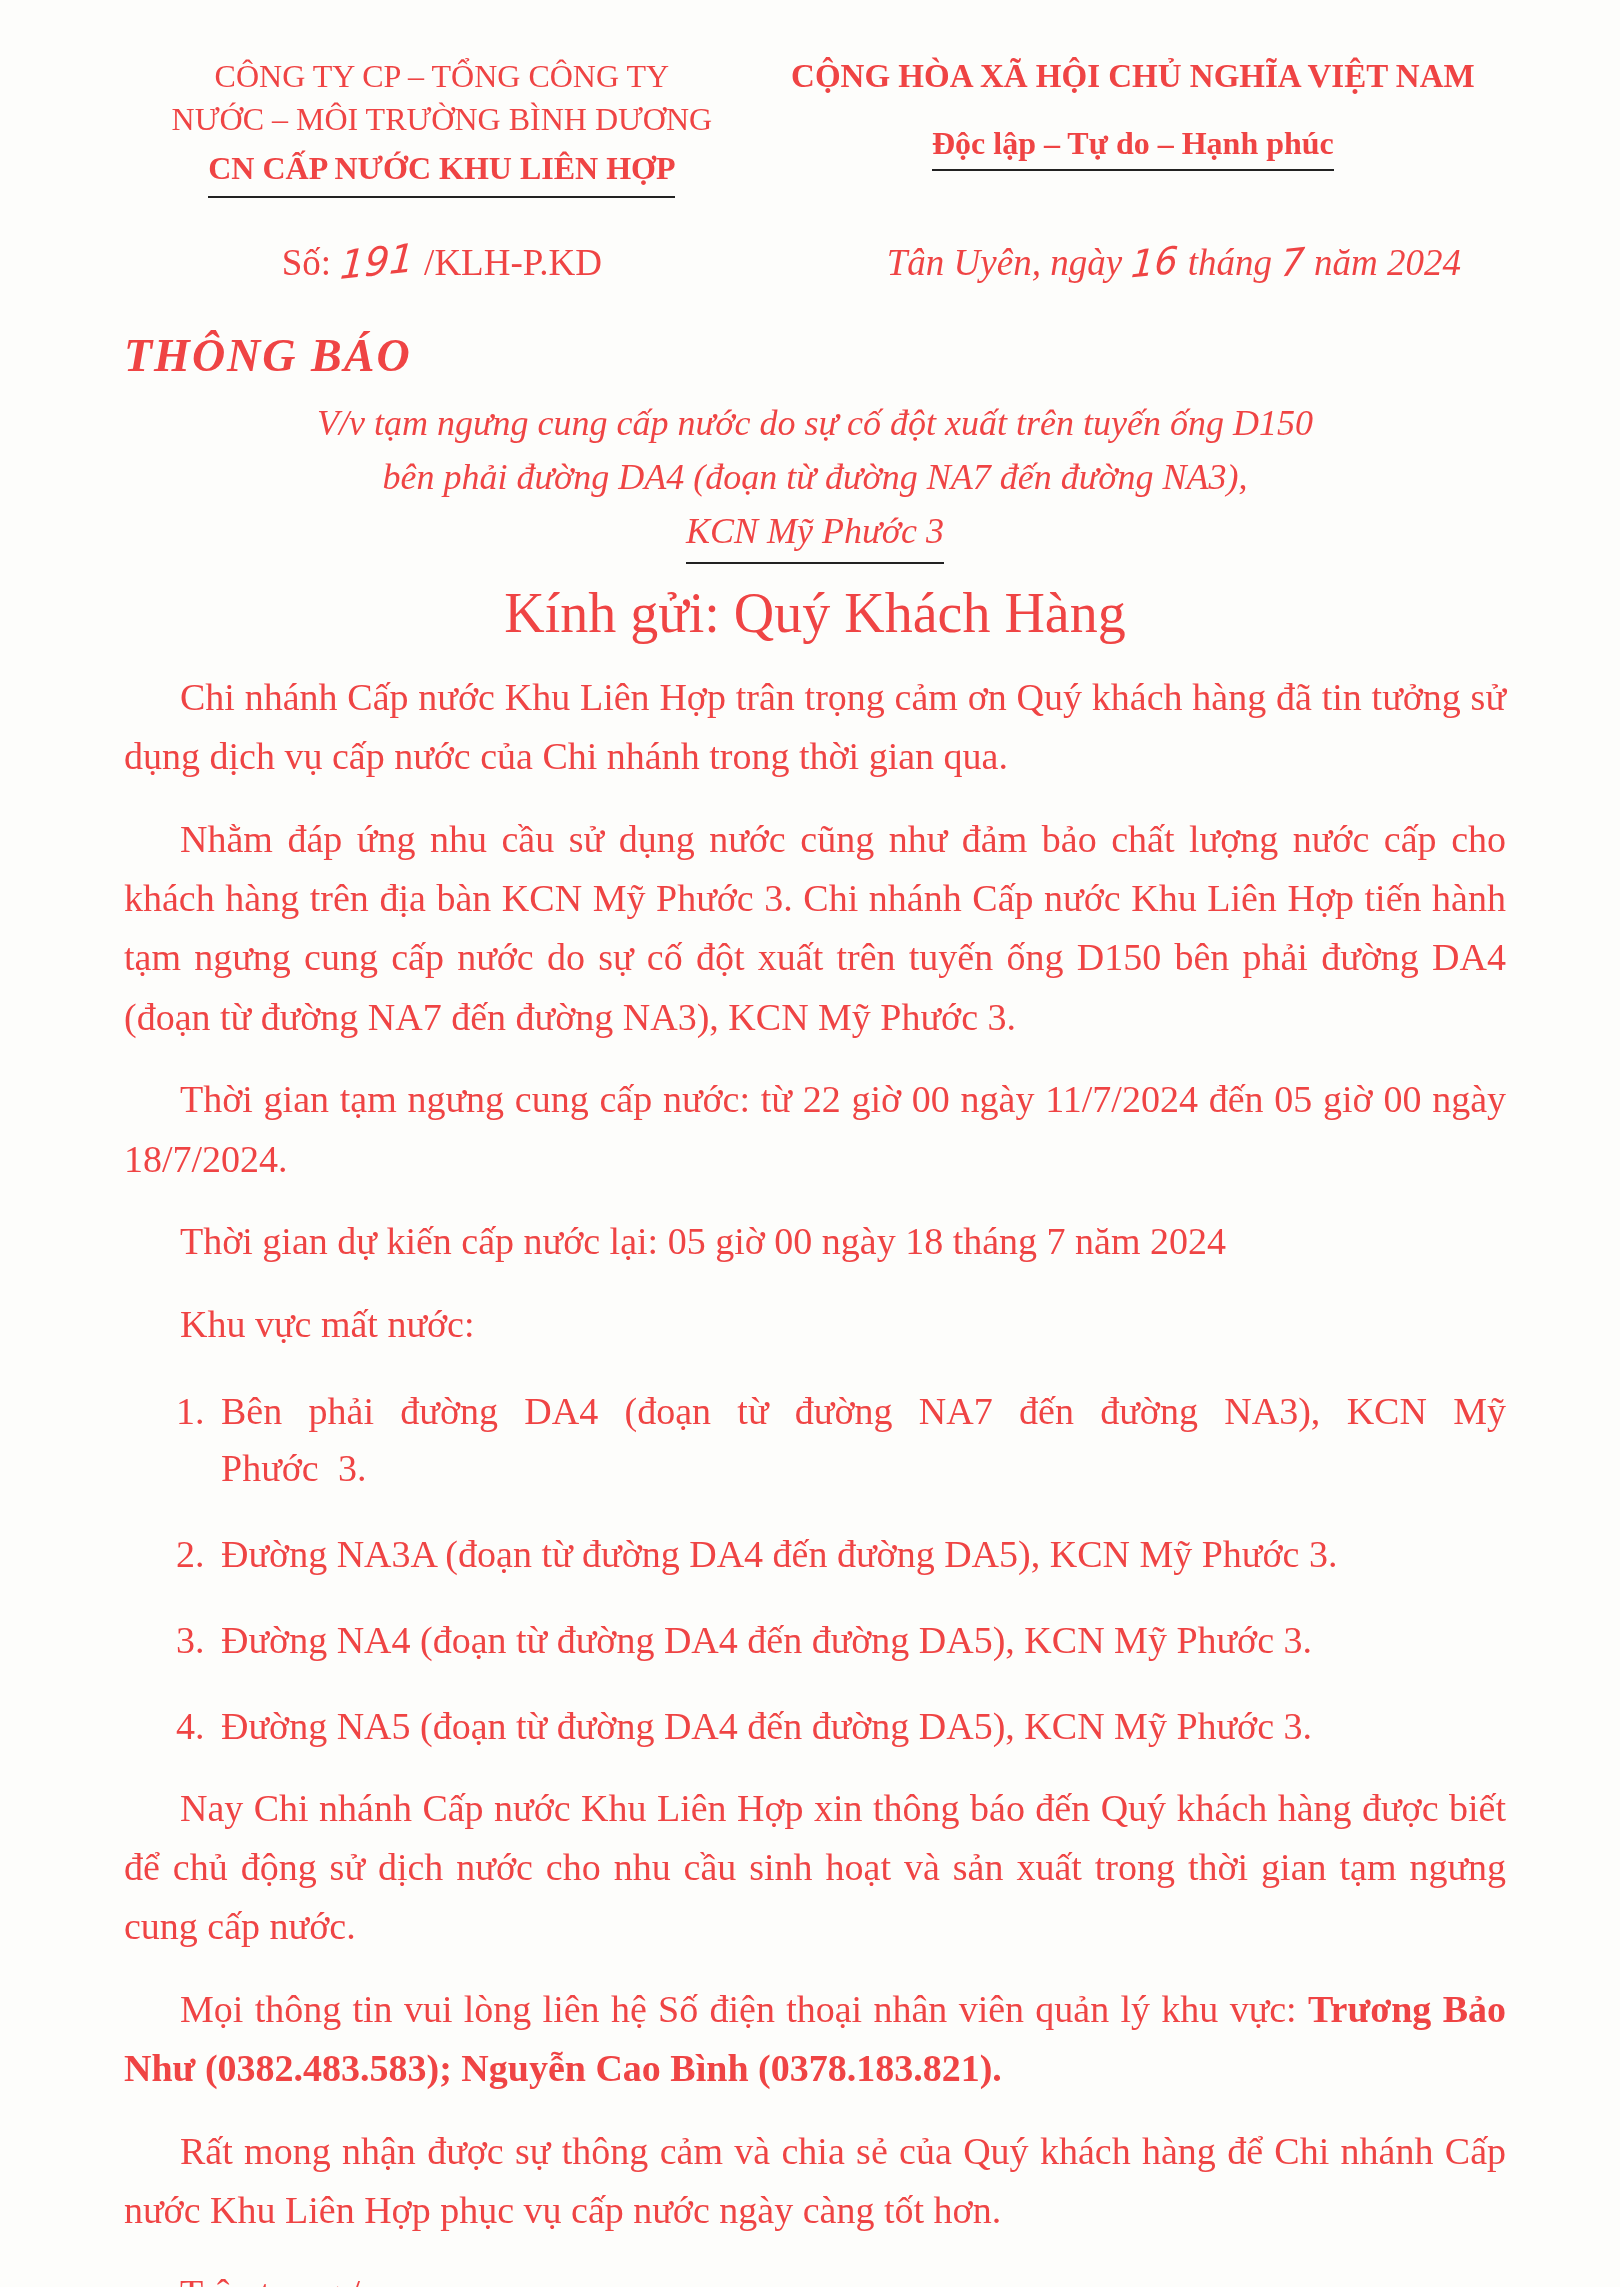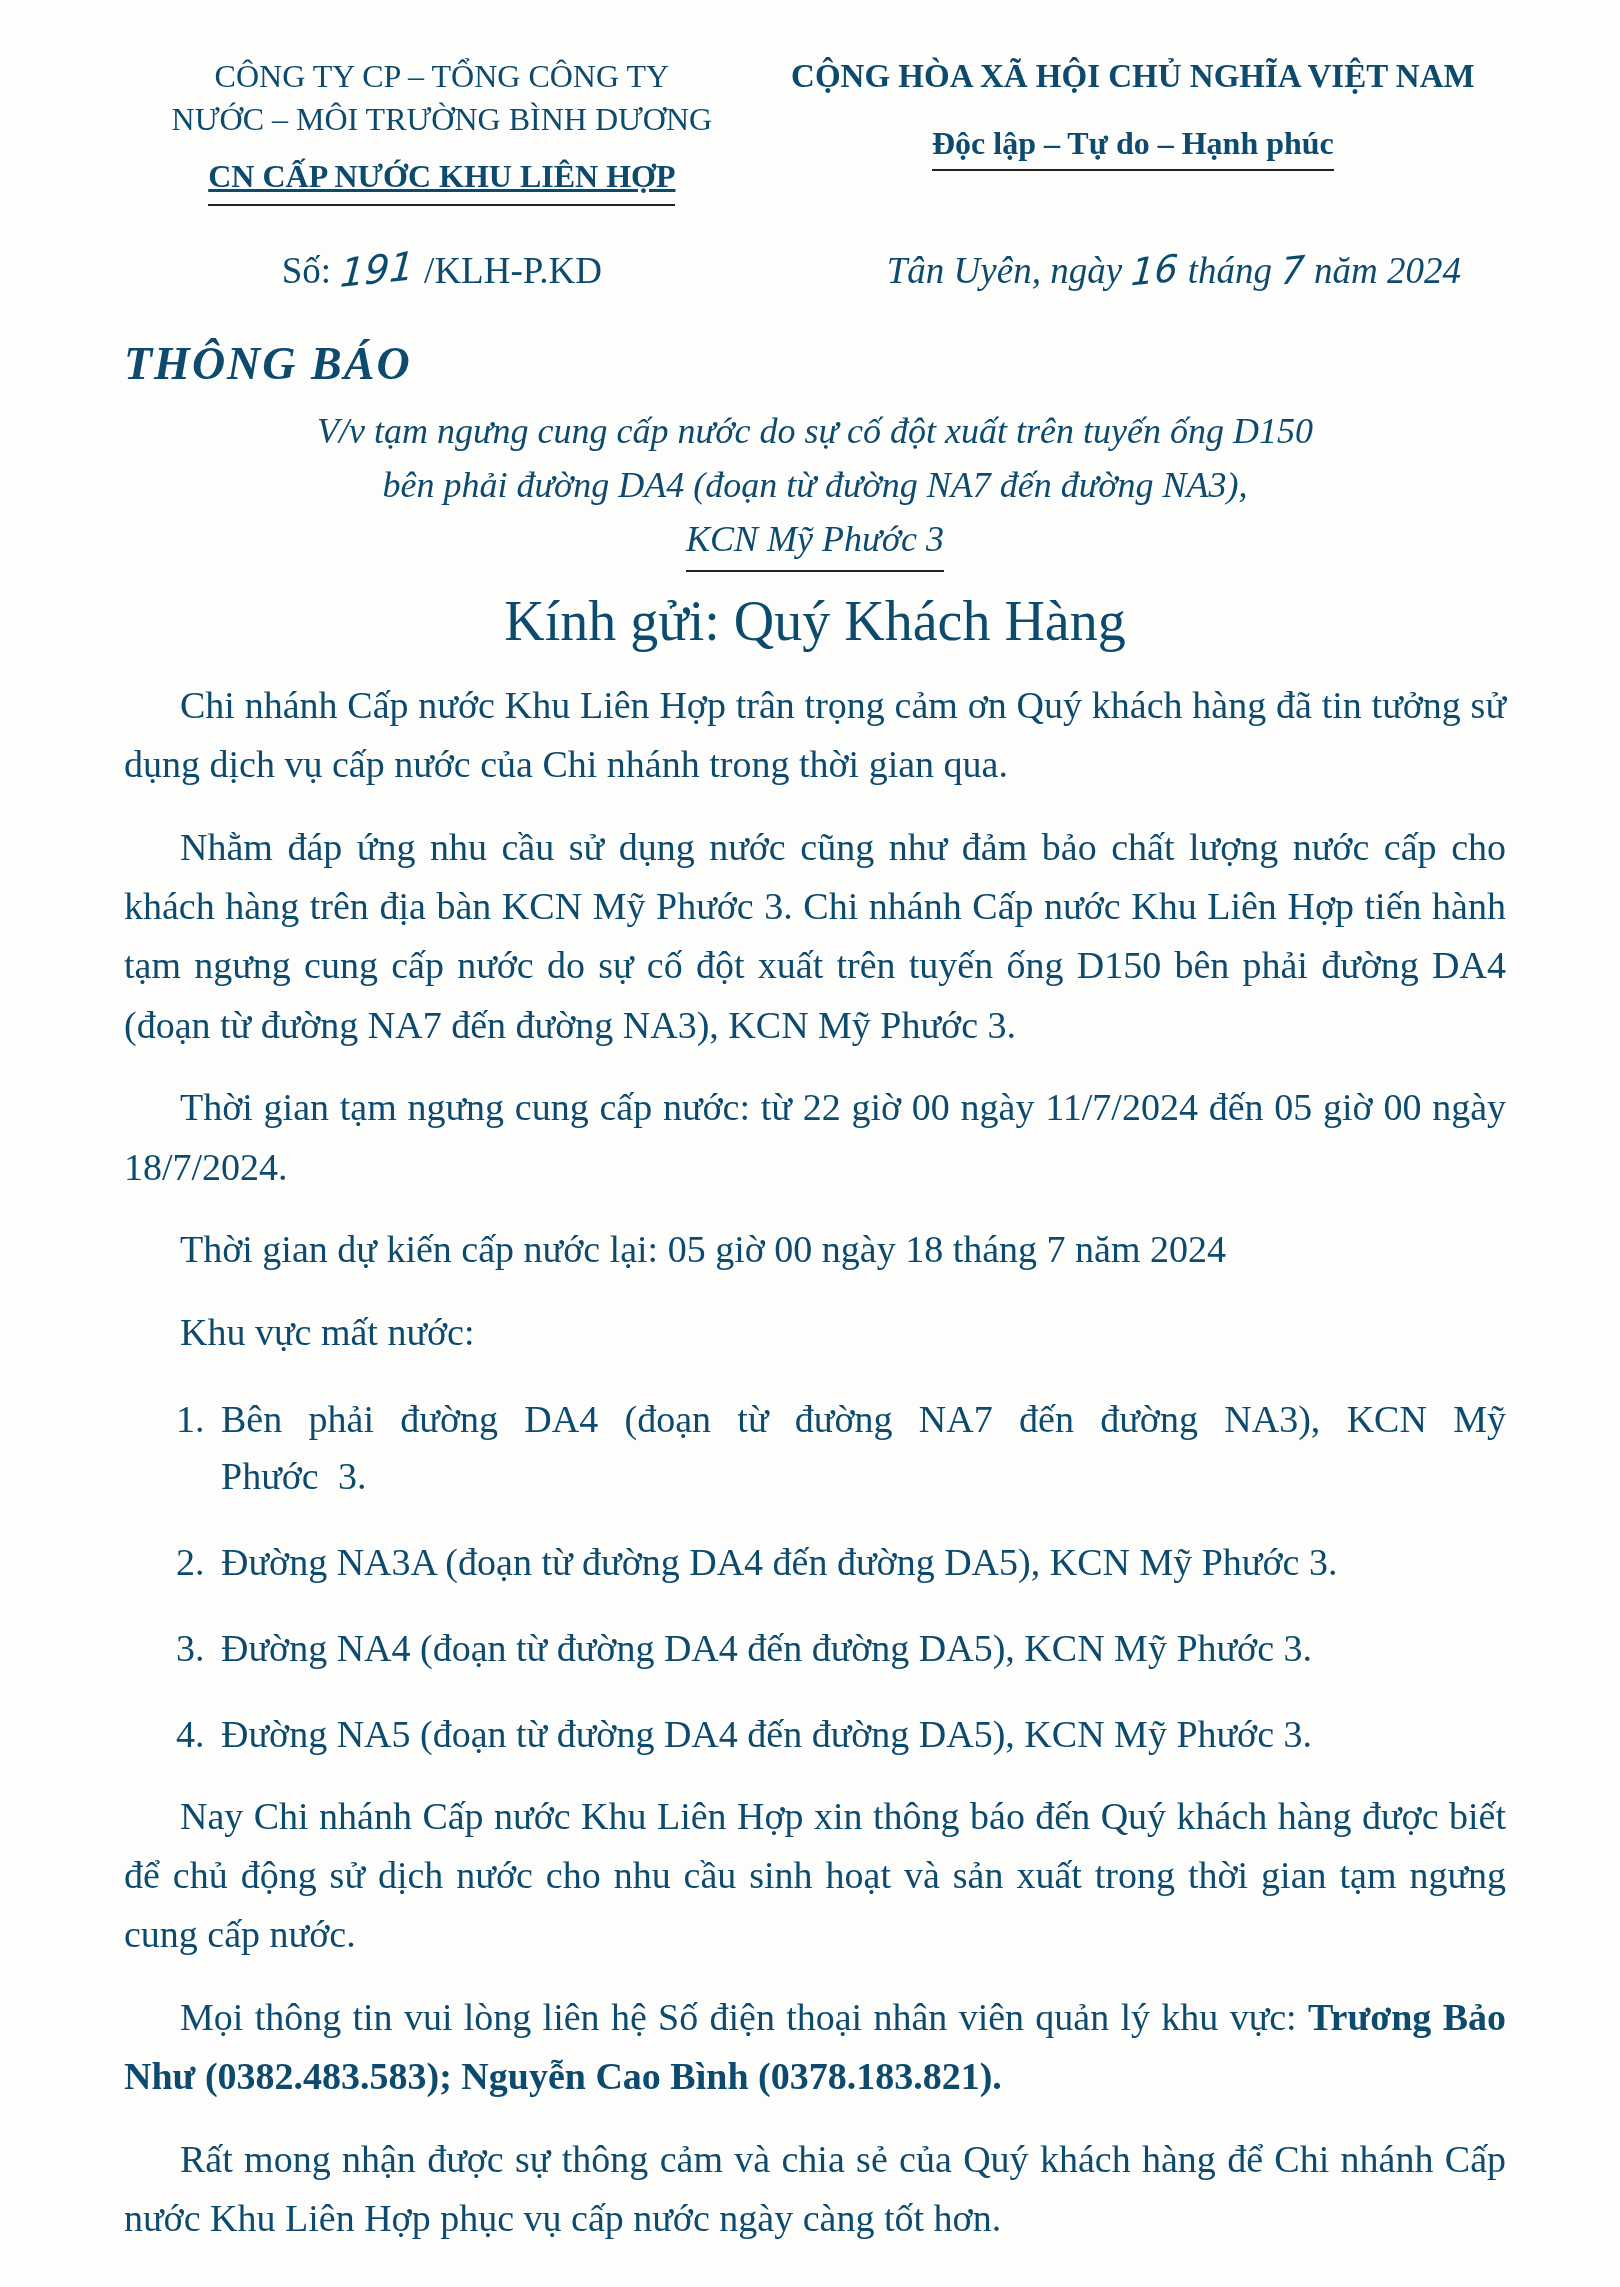--- a/index.html
+++ b/index.html
@@ -1,24 +1,24 @@
 <!DOCTYPE html>
 <html><head>
 <meta charset="utf-8">
 <style>
   html,body{margin:0;padding:0;background:#d9d9d9;}
   .page{
     width:1621px;height:2288px;background:#fdfdfb;position:relative;
     box-sizing:border-box;padding:55px 115px 0 124px;
-    font-family:"Liberation Serif",serif;color:#0c4a6e;overflow:hidden;
+    font-family:"Liberation Serif",serif;color:#ef4444;overflow:hidden;
   }
   
   .hdr{display:flex;}
   .hdr-left{width:46%;text-align:center;font-size:32px;line-height:1.34;}
-  .hdr-left .l3{font-weight:bold;display:inline-block;border-bottom:2.9px solid #222;padding-bottom:5.9px;margin-top:14px;text-decoration:underline;}
+  .hdr-left .l3{font-weight:bold;display:inline-block;border-bottom:2.9px solid #222;padding-bottom:5.9px;margin-top:6px;}
   .hdr-right{width:54%;text-align:center;line-height:1.3;font-family:Liberation Serif, serif;}
   .hr1{font-weight:bold;font-size:33px;}
   .hr2{font-weight:bold;font-size:32px;display:inline-block;border-bottom:2.9px solid #222;padding-bottom:4.9px;margin-top:25px;}
   .meta{display:flex;margin-top:43px;align-items:baseline;}
   .doc-no{width:46%;text-align:center;font-size:37px;}
   .date{width:54%;text-align:center;font-style:italic;font-size:37px;transform:translateX(41px);}
   .hw{font-family:"DejaVu Sans",sans-serif;font-style:italic;display:inline-block;
       transform:rotate(-6deg) skewX(-10deg);font-size:39px;line-height:1;}
   .hw-sm{font-size:37px;}
   

